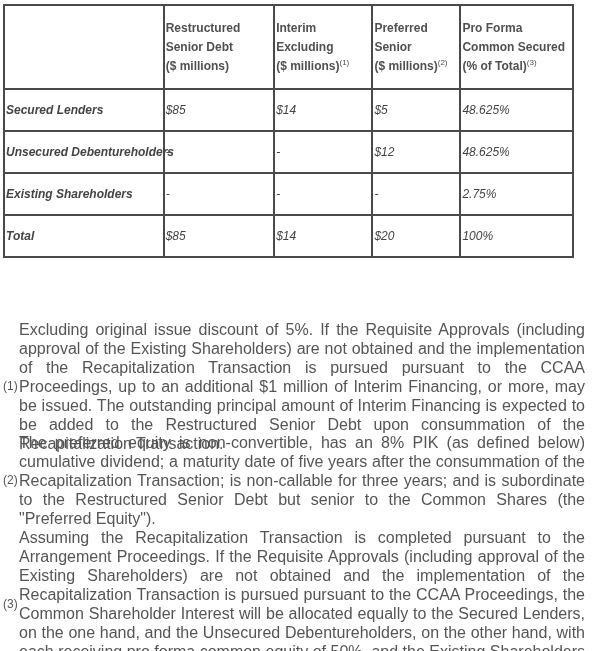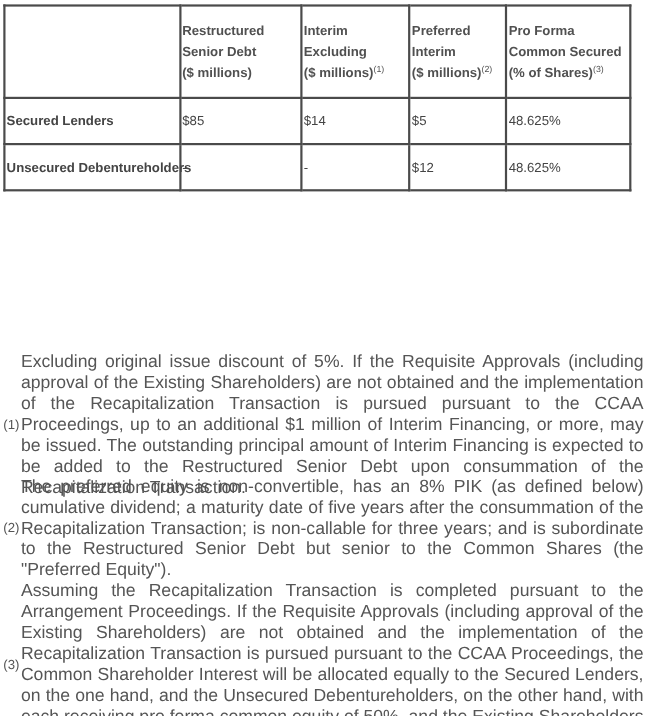--- a/index.html
+++ b/index.html
@@ -32,20 +32,21 @@
     color: #444444;
   }
   table.cap tr.header-row td {
     height: 82px;
     font-weight: bold;
     color: #505050;
     line-height: 19px;
   }
   table.cap tr.body-row td {
     height: 40px;
+    font-style: italic;
   }
   td.rowhead {
     font-weight: bold;
     color: #505050;
     white-space: nowrap;
   }
   td.num {
     font-weight: normal;
     color: #555555;
   }
@@ -104,41 +105,55 @@
     <td></td>
     <td>
       <span class="header-label">Restructured Senior Debt</span>
       <span>($ millions)</span>
     </td>
     <td>
       <span class="header-label">Interim Excluding</span>
       <span>($ millions)</span><sup>(1)</sup>
     </td>
     <td>
-      <span class="header-label">Preferred Interim</span>
+      <span class="header-label">Preferred Senior</span>
       <span>($ millions)</span><sup>(2)</sup>
     </td>
     <td>
       <span class="header-label">Pro Forma Common Secured</span>
-      <span>(% of Shares)</span><sup>(3)</sup>
+      <span>(% of Total)</span><sup>(3)</sup>
     </td>
   </tr>
   <tr class="body-row">
     <td class="rowhead">Secured Lenders</td>
     <td class="num">$85</td>
     <td class="num">$14</td>
     <td class="num">$5</td>
     <td class="num">48.625%</td>
   </tr>
   <tr class="body-row">
     <td class="rowhead">Unsecured Debentureholders</td>
     <td class="num">-</td>
     <td class="num">-</td>
     <td class="num">$12</td>
     <td class="num">48.625%</td>
+  </tr>
+  <tr class="body-row">
+    <td class="rowhead">Existing Shareholders</td>
+    <td class="num">-</td>
+    <td class="num">-</td>
+    <td class="num">-</td>
+    <td class="num">2.75%</td>
+  </tr>
+  <tr class="body-row">
+    <td class="rowhead">Total</td>
+    <td class="num">$85</td>
+    <td class="num">$14</td>
+    <td class="num">$20</td>
+    <td class="num">100%</td>
   </tr>
 </tbody>
   </table>
 
 <div class="footnote" id="fn1">
   <span class="fn-marker">(1)</span>
   <span class="fn-text">Excluding original issue discount of 5%. If the Requisite Approvals (including approval of the Existing Shareholders) are not obtained and the implementation of the Recapitalization Transaction is pursued pursuant to the CCAA Proceedings, up to an additional $1 million of Interim Financing, or more, may be issued. The outstanding principal amount of Interim Financing is expected to be added to the Restructured Senior Debt upon consummation of the Recapitalization Transaction.</span>
 </div>
 
 <div class="footnote" id="fn2">

